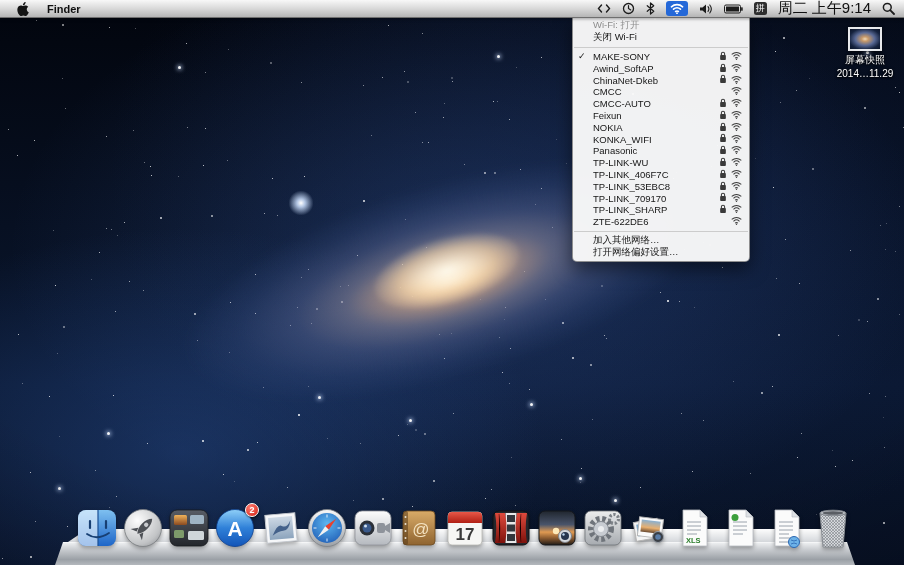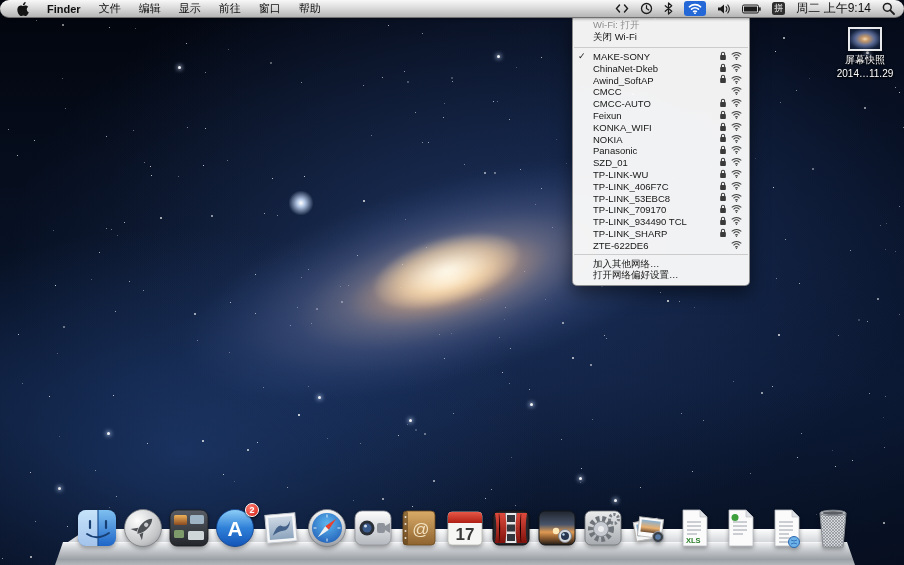--- a/index.html
+++ b/index.html
@@ -26,30 +26,30 @@
   #bright-star { position:absolute; left:288px; top:190px; width:26px; height:26px; z-index:0;
     background:radial-gradient(circle, #ffffff 0%, rgba(205,225,255,.85) 22%, transparent 68%); }
   #vignette { position:absolute; inset:0; z-index:1; pointer-events:none;
     background:radial-gradient(ellipse 120% 105% at 50% 40%, rgba(0,0,0,0) 52%, rgba(0,0,12,.55) 100%); }
   .star { position:absolute; background:#fff; border-radius:50%; z-index:0; }
 
   
   #menubar { position:absolute; top:0; left:0; right:0; height:18px; z-index:10;
     background:linear-gradient(180deg,#f8f8f8 0%,#d9d9d9 50%,#b5b5b5 100%);
     border-bottom:1px solid #6f6f6f; box-shadow:0 1px 3px rgba(0,0,0,.35);
-    display:flex; align-items:flex-end; font-size:11px; color:#111;border-radius:9px; }
+    display:flex; align-items:flex-end; font-size:11px; color:#111; }
   #menubar-left { display:flex; align-items:center; height:100%; padding-left:8px; }
   .mb-item { padding:0 9px; height:100%; display:flex; align-items:center; white-space:nowrap; }
   .mb-appname { font-weight:bold; }
   #menubar-right { margin-left:auto; display:flex; align-items:center; gap:11px; padding-right:9px; height:100%; }
   .status-icon { display:flex; align-items:center; }
   .wifi-active-bg { background:#2468d8; border-radius:3px; padding:2px 4px; display:flex; align-items:center; }
   .ime-box { width:13px; height:13px; background:#2e2e2e; border-radius:2.5px; color:#fff;
     font-size:9px; display:flex; align-items:center; justify-content:center; }
-  #clock-text { white-space:nowrap; font-size:12px; }
+  #clock-text { white-space:nowrap; font-size:15px; }
 
   
   #wifi-menu { position:absolute; left:572px; top:18px; width:178px; z-index:9;
     background:rgba(249,249,249,.97); border:1px solid rgba(60,60,60,.55); border-top:none;
     border-radius:0 0 5px 5px; box-shadow:0 7px 18px rgba(0,0,0,.5);
     padding:2px 0 3px; font-size:9.5px; color:#151515; }
   .wm-item { height:11.8px; display:flex; align-items:center; padding:0 7px 0 20px; position:relative; white-space:nowrap; }
   .wm-item .check { position:absolute; left:5px; font-size:9px; line-height:1; }
   .wm-item .ricons { margin-left:auto; display:flex; align-items:center; gap:4px; }
   .wm-disabled { color:#8d8d8d; }
@@ -367,28 +367,20 @@
 </div>
 
 <div id="menubar">
   <div id="menubar-left">
     <span class="mb-item" id="apple-menu">
         <svg width="12" height="14" viewBox="0 0 13 16">
           <path fill="#141414" d="M10.8 8.6c0-2 1.6-3 1.7-3.1-1-1.4-2.4-1.6-2.9-1.6-1.2-.1-2.4.7-3 .7-.6 0-1.6-.7-2.6-.7-1.3 0-2.6.8-3.3 2.1-1.4 2.5-.4 6.1 1 8.1.7 1 1.5 2.1 2.6 2 1-.1 1.4-.7 2.6-.7 1.2 0 1.6.7 2.6.7 1.1 0 1.8-1 2.5-2 .8-1.1 1.1-2.2 1.1-2.3 0 0-2.2-.8-2.3-3.2zM8.7 2.6c.5-.7.9-1.6.8-2.6-.8 0-1.8.6-2.3 1.3-.5.6-1 1.6-.8 2.5.9.1 1.8-.5 2.3-1.2z"></path>
         </svg>
       </span>
     <span class="mb-item mb-appname">Finder</span>
-    <span id="mb-menus" style="display:flex;height:100%">
-        <span class="mb-item">文件</span>
-        <span class="mb-item">编辑</span>
-        <span class="mb-item">显示</span>
-        <span class="mb-item">前往</span>
-        <span class="mb-item">窗口</span>
-        <span class="mb-item">帮助</span>
-      </span>
   </div>
   <div id="menubar-right">
     <span class="status-icon" id="si-switch">
         <svg width="14" height="11" viewBox="0 0 14 11">
           <g stroke="#1c1c1c" stroke-width="1.4" fill="none" stroke-linecap="round">
             <path d="M4.5 2 1.5 5.5 4.5 9"></path>
             <path d="M9.5 2 12.5 5.5 9.5 9"></path>
           </g>
         </svg>
       </span>
@@ -454,54 +446,54 @@
               <g fill="none" stroke="#3a3a3a" stroke-width="1.3" stroke-linecap="round">
                 <path d="M1.4 3.8a8.3 8.3 0 0 1 11.2 0"></path>
                 <path d="M3.5 6.2a5.2 5.2 0 0 1 7 0"></path>
                 <path d="M5.6 8.5a2.3 2.3 0 0 1 2.8 0"></path>
               </g>
               <circle cx="7" cy="10.2" r=".9" fill="#3a3a3a"></circle>
             </svg></span>
         </span>
       </div>
       <div class="wm-item">
+        <span>Awind_SoftAP</span>
+        <span class="ricons">
+          <span><svg width="8" height="9.5" viewBox="0 0 8 10">
+              <rect x="1" y="4.2" width="6" height="5.2" rx=".9" fill="#3a3a3a"></rect>
+              <path d="M2.3 4.2V3a1.7 1.7 0 0 1 3.4 0v1.2" fill="none" stroke="#3a3a3a" stroke-width="1.1"></path>
+            </svg></span>
+          <span><svg width="11" height="9" viewBox="0 0 14 11">
+              <g fill="none" stroke="#3a3a3a" stroke-width="1.3" stroke-linecap="round">
+                <path d="M1.4 3.8a8.3 8.3 0 0 1 11.2 0"></path>
+                <path d="M3.5 6.2a5.2 5.2 0 0 1 7 0"></path>
+                <path d="M5.6 8.5a2.3 2.3 0 0 1 2.8 0"></path>
+              </g>
+              <circle cx="7" cy="10.2" r=".9" fill="#3a3a3a"></circle>
+            </svg></span>
+        </span>
+      </div>
+      <div class="wm-item">
         <span>ChinaNet-Dkeb</span>
         <span class="ricons">
           <span><svg width="8" height="9.5" viewBox="0 0 8 10">
               <rect x="1" y="4.2" width="6" height="5.2" rx=".9" fill="#3a3a3a"></rect>
               <path d="M2.3 4.2V3a1.7 1.7 0 0 1 3.4 0v1.2" fill="none" stroke="#3a3a3a" stroke-width="1.1"></path>
             </svg></span>
           <span><svg width="11" height="9" viewBox="0 0 14 11">
               <g fill="none" stroke="#3a3a3a" stroke-width="1.3" stroke-linecap="round">
                 <path d="M1.4 3.8a8.3 8.3 0 0 1 11.2 0"></path>
                 <path d="M3.5 6.2a5.2 5.2 0 0 1 7 0"></path>
                 <path d="M5.6 8.5a2.3 2.3 0 0 1 2.8 0"></path>
               </g>
               <circle cx="7" cy="10.2" r=".9" fill="#3a3a3a"></circle>
             </svg></span>
         </span>
       </div>
       <div class="wm-item">
-        <span>Awind_SoftAP</span>
-        <span class="ricons">
-          <span><svg width="8" height="9.5" viewBox="0 0 8 10">
-              <rect x="1" y="4.2" width="6" height="5.2" rx=".9" fill="#3a3a3a"></rect>
-              <path d="M2.3 4.2V3a1.7 1.7 0 0 1 3.4 0v1.2" fill="none" stroke="#3a3a3a" stroke-width="1.1"></path>
-            </svg></span>
-          <span><svg width="11" height="9" viewBox="0 0 14 11">
-              <g fill="none" stroke="#3a3a3a" stroke-width="1.3" stroke-linecap="round">
-                <path d="M1.4 3.8a8.3 8.3 0 0 1 11.2 0"></path>
-                <path d="M3.5 6.2a5.2 5.2 0 0 1 7 0"></path>
-                <path d="M5.6 8.5a2.3 2.3 0 0 1 2.8 0"></path>
-              </g>
-              <circle cx="7" cy="10.2" r=".9" fill="#3a3a3a"></circle>
-            </svg></span>
-        </span>
-      </div>
-      <div class="wm-item">
         <span>CMCC</span>
         <span class="ricons">
           <span><svg width="11" height="9" viewBox="0 0 14 11">
               <g fill="none" stroke="#3a3a3a" stroke-width="1.3" stroke-linecap="round">
                 <path d="M1.4 3.8a8.3 8.3 0 0 1 11.2 0"></path>
                 <path d="M3.5 6.2a5.2 5.2 0 0 1 7 0"></path>
                 <path d="M5.6 8.5a2.3 2.3 0 0 1 2.8 0"></path>
               </g>
               <circle cx="7" cy="10.2" r=".9" fill="#3a3a3a"></circle>
             </svg></span>
@@ -535,88 +527,71 @@
               <g fill="none" stroke="#3a3a3a" stroke-width="1.3" stroke-linecap="round">
                 <path d="M1.4 3.8a8.3 8.3 0 0 1 11.2 0"></path>
                 <path d="M3.5 6.2a5.2 5.2 0 0 1 7 0"></path>
                 <path d="M5.6 8.5a2.3 2.3 0 0 1 2.8 0"></path>
               </g>
               <circle cx="7" cy="10.2" r=".9" fill="#3a3a3a"></circle>
             </svg></span>
         </span>
       </div>
       <div class="wm-item">
+        <span>NOKIA</span>
+        <span class="ricons">
+          <span><svg width="8" height="9.5" viewBox="0 0 8 10">
+              <rect x="1" y="4.2" width="6" height="5.2" rx=".9" fill="#3a3a3a"></rect>
+              <path d="M2.3 4.2V3a1.7 1.7 0 0 1 3.4 0v1.2" fill="none" stroke="#3a3a3a" stroke-width="1.1"></path>
+            </svg></span>
+          <span><svg width="11" height="9" viewBox="0 0 14 11">
+              <g fill="none" stroke="#3a3a3a" stroke-width="1.3" stroke-linecap="round">
+                <path d="M1.4 3.8a8.3 8.3 0 0 1 11.2 0"></path>
+                <path d="M3.5 6.2a5.2 5.2 0 0 1 7 0"></path>
+                <path d="M5.6 8.5a2.3 2.3 0 0 1 2.8 0"></path>
+              </g>
+              <circle cx="7" cy="10.2" r=".9" fill="#3a3a3a"></circle>
+            </svg></span>
+        </span>
+      </div>
+      <div class="wm-item">
         <span>KONKA_WIFI</span>
         <span class="ricons">
           <span><svg width="8" height="9.5" viewBox="0 0 8 10">
               <rect x="1" y="4.2" width="6" height="5.2" rx=".9" fill="#3a3a3a"></rect>
               <path d="M2.3 4.2V3a1.7 1.7 0 0 1 3.4 0v1.2" fill="none" stroke="#3a3a3a" stroke-width="1.1"></path>
             </svg></span>
           <span><svg width="11" height="9" viewBox="0 0 14 11">
               <g fill="none" stroke="#3a3a3a" stroke-width="1.3" stroke-linecap="round">
                 <path d="M1.4 3.8a8.3 8.3 0 0 1 11.2 0"></path>
                 <path d="M3.5 6.2a5.2 5.2 0 0 1 7 0"></path>
                 <path d="M5.6 8.5a2.3 2.3 0 0 1 2.8 0"></path>
               </g>
               <circle cx="7" cy="10.2" r=".9" fill="#3a3a3a"></circle>
             </svg></span>
         </span>
       </div>
       <div class="wm-item">
-        <span>NOKIA</span>
-        <span class="ricons">
-          <span><svg width="8" height="9.5" viewBox="0 0 8 10">
-              <rect x="1" y="4.2" width="6" height="5.2" rx=".9" fill="#3a3a3a"></rect>
-              <path d="M2.3 4.2V3a1.7 1.7 0 0 1 3.4 0v1.2" fill="none" stroke="#3a3a3a" stroke-width="1.1"></path>
-            </svg></span>
-          <span><svg width="11" height="9" viewBox="0 0 14 11">
-              <g fill="none" stroke="#3a3a3a" stroke-width="1.3" stroke-linecap="round">
-                <path d="M1.4 3.8a8.3 8.3 0 0 1 11.2 0"></path>
-                <path d="M3.5 6.2a5.2 5.2 0 0 1 7 0"></path>
-                <path d="M5.6 8.5a2.3 2.3 0 0 1 2.8 0"></path>
-              </g>
-              <circle cx="7" cy="10.2" r=".9" fill="#3a3a3a"></circle>
-            </svg></span>
-        </span>
-      </div>
-      <div class="wm-item">
         <span>Panasonic</span>
         <span class="ricons">
           <span><svg width="8" height="9.5" viewBox="0 0 8 10">
               <rect x="1" y="4.2" width="6" height="5.2" rx=".9" fill="#3a3a3a"></rect>
               <path d="M2.3 4.2V3a1.7 1.7 0 0 1 3.4 0v1.2" fill="none" stroke="#3a3a3a" stroke-width="1.1"></path>
             </svg></span>
           <span><svg width="11" height="9" viewBox="0 0 14 11">
               <g fill="none" stroke="#3a3a3a" stroke-width="1.3" stroke-linecap="round">
                 <path d="M1.4 3.8a8.3 8.3 0 0 1 11.2 0"></path>
                 <path d="M3.5 6.2a5.2 5.2 0 0 1 7 0"></path>
                 <path d="M5.6 8.5a2.3 2.3 0 0 1 2.8 0"></path>
               </g>
               <circle cx="7" cy="10.2" r=".9" fill="#3a3a3a"></circle>
             </svg></span>
         </span>
       </div>
       <div class="wm-item">
-        <span>SZD_01</span>
-        <span class="ricons">
-          <span><svg width="8" height="9.5" viewBox="0 0 8 10">
-              <rect x="1" y="4.2" width="6" height="5.2" rx=".9" fill="#3a3a3a"></rect>
-              <path d="M2.3 4.2V3a1.7 1.7 0 0 1 3.4 0v1.2" fill="none" stroke="#3a3a3a" stroke-width="1.1"></path>
-            </svg></span>
-          <span><svg width="11" height="9" viewBox="0 0 14 11">
-              <g fill="none" stroke="#3a3a3a" stroke-width="1.3" stroke-linecap="round">
-                <path d="M1.4 3.8a8.3 8.3 0 0 1 11.2 0"></path>
-                <path d="M3.5 6.2a5.2 5.2 0 0 1 7 0"></path>
-                <path d="M5.6 8.5a2.3 2.3 0 0 1 2.8 0"></path>
-              </g>
-              <circle cx="7" cy="10.2" r=".9" fill="#3a3a3a"></circle>
-            </svg></span>
-        </span>
-      </div>
-      <div class="wm-item">
         <span>TP-LINK-WU</span>
         <span class="ricons">
           <span><svg width="8" height="9.5" viewBox="0 0 8 10">
               <rect x="1" y="4.2" width="6" height="5.2" rx=".9" fill="#3a3a3a"></rect>
               <path d="M2.3 4.2V3a1.7 1.7 0 0 1 3.4 0v1.2" fill="none" stroke="#3a3a3a" stroke-width="1.1"></path>
             </svg></span>
           <span><svg width="11" height="9" viewBox="0 0 14 11">
               <g fill="none" stroke="#3a3a3a" stroke-width="1.3" stroke-linecap="round">
                 <path d="M1.4 3.8a8.3 8.3 0 0 1 11.2 0"></path>
                 <path d="M3.5 6.2a5.2 5.2 0 0 1 7 0"></path>
@@ -655,37 +630,20 @@
                 <path d="M1.4 3.8a8.3 8.3 0 0 1 11.2 0"></path>
                 <path d="M3.5 6.2a5.2 5.2 0 0 1 7 0"></path>
                 <path d="M5.6 8.5a2.3 2.3 0 0 1 2.8 0"></path>
               </g>
               <circle cx="7" cy="10.2" r=".9" fill="#3a3a3a"></circle>
             </svg></span>
         </span>
       </div>
       <div class="wm-item">
         <span>TP-LINK_709170</span>
-        <span class="ricons">
-          <span><svg width="8" height="9.5" viewBox="0 0 8 10">
-              <rect x="1" y="4.2" width="6" height="5.2" rx=".9" fill="#3a3a3a"></rect>
-              <path d="M2.3 4.2V3a1.7 1.7 0 0 1 3.4 0v1.2" fill="none" stroke="#3a3a3a" stroke-width="1.1"></path>
-            </svg></span>
-          <span><svg width="11" height="9" viewBox="0 0 14 11">
-              <g fill="none" stroke="#3a3a3a" stroke-width="1.3" stroke-linecap="round">
-                <path d="M1.4 3.8a8.3 8.3 0 0 1 11.2 0"></path>
-                <path d="M3.5 6.2a5.2 5.2 0 0 1 7 0"></path>
-                <path d="M5.6 8.5a2.3 2.3 0 0 1 2.8 0"></path>
-              </g>
-              <circle cx="7" cy="10.2" r=".9" fill="#3a3a3a"></circle>
-            </svg></span>
-        </span>
-      </div>
-      <div class="wm-item">
-        <span>TP-LINK_934490 TCL</span>
         <span class="ricons">
           <span><svg width="8" height="9.5" viewBox="0 0 8 10">
               <rect x="1" y="4.2" width="6" height="5.2" rx=".9" fill="#3a3a3a"></rect>
               <path d="M2.3 4.2V3a1.7 1.7 0 0 1 3.4 0v1.2" fill="none" stroke="#3a3a3a" stroke-width="1.1"></path>
             </svg></span>
           <span><svg width="11" height="9" viewBox="0 0 14 11">
               <g fill="none" stroke="#3a3a3a" stroke-width="1.3" stroke-linecap="round">
                 <path d="M1.4 3.8a8.3 8.3 0 0 1 11.2 0"></path>
                 <path d="M3.5 6.2a5.2 5.2 0 0 1 7 0"></path>
                 <path d="M5.6 8.5a2.3 2.3 0 0 1 2.8 0"></path>

